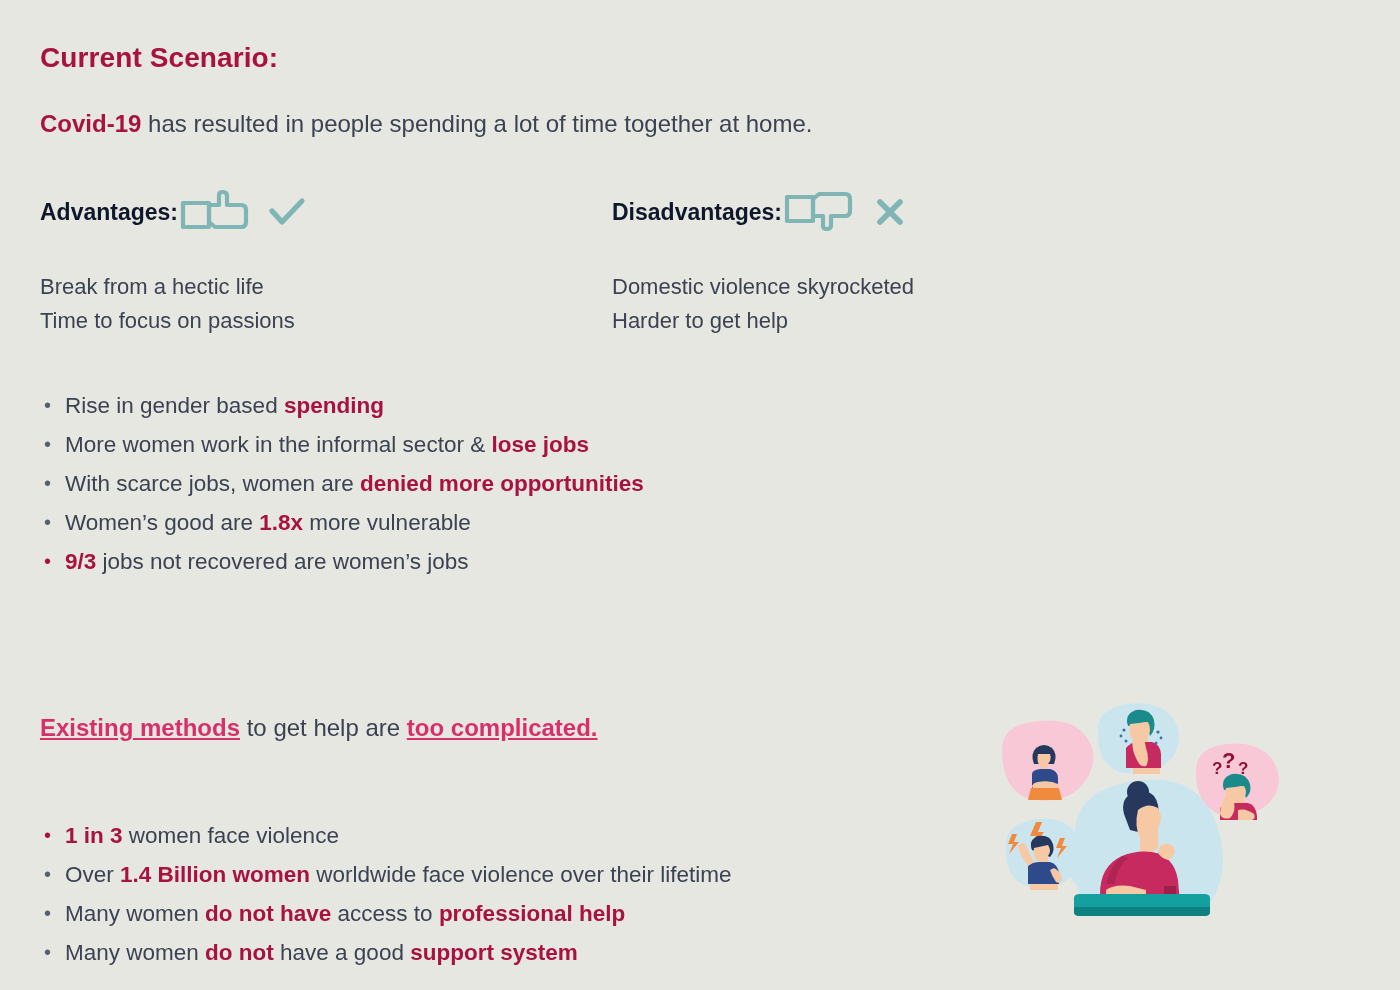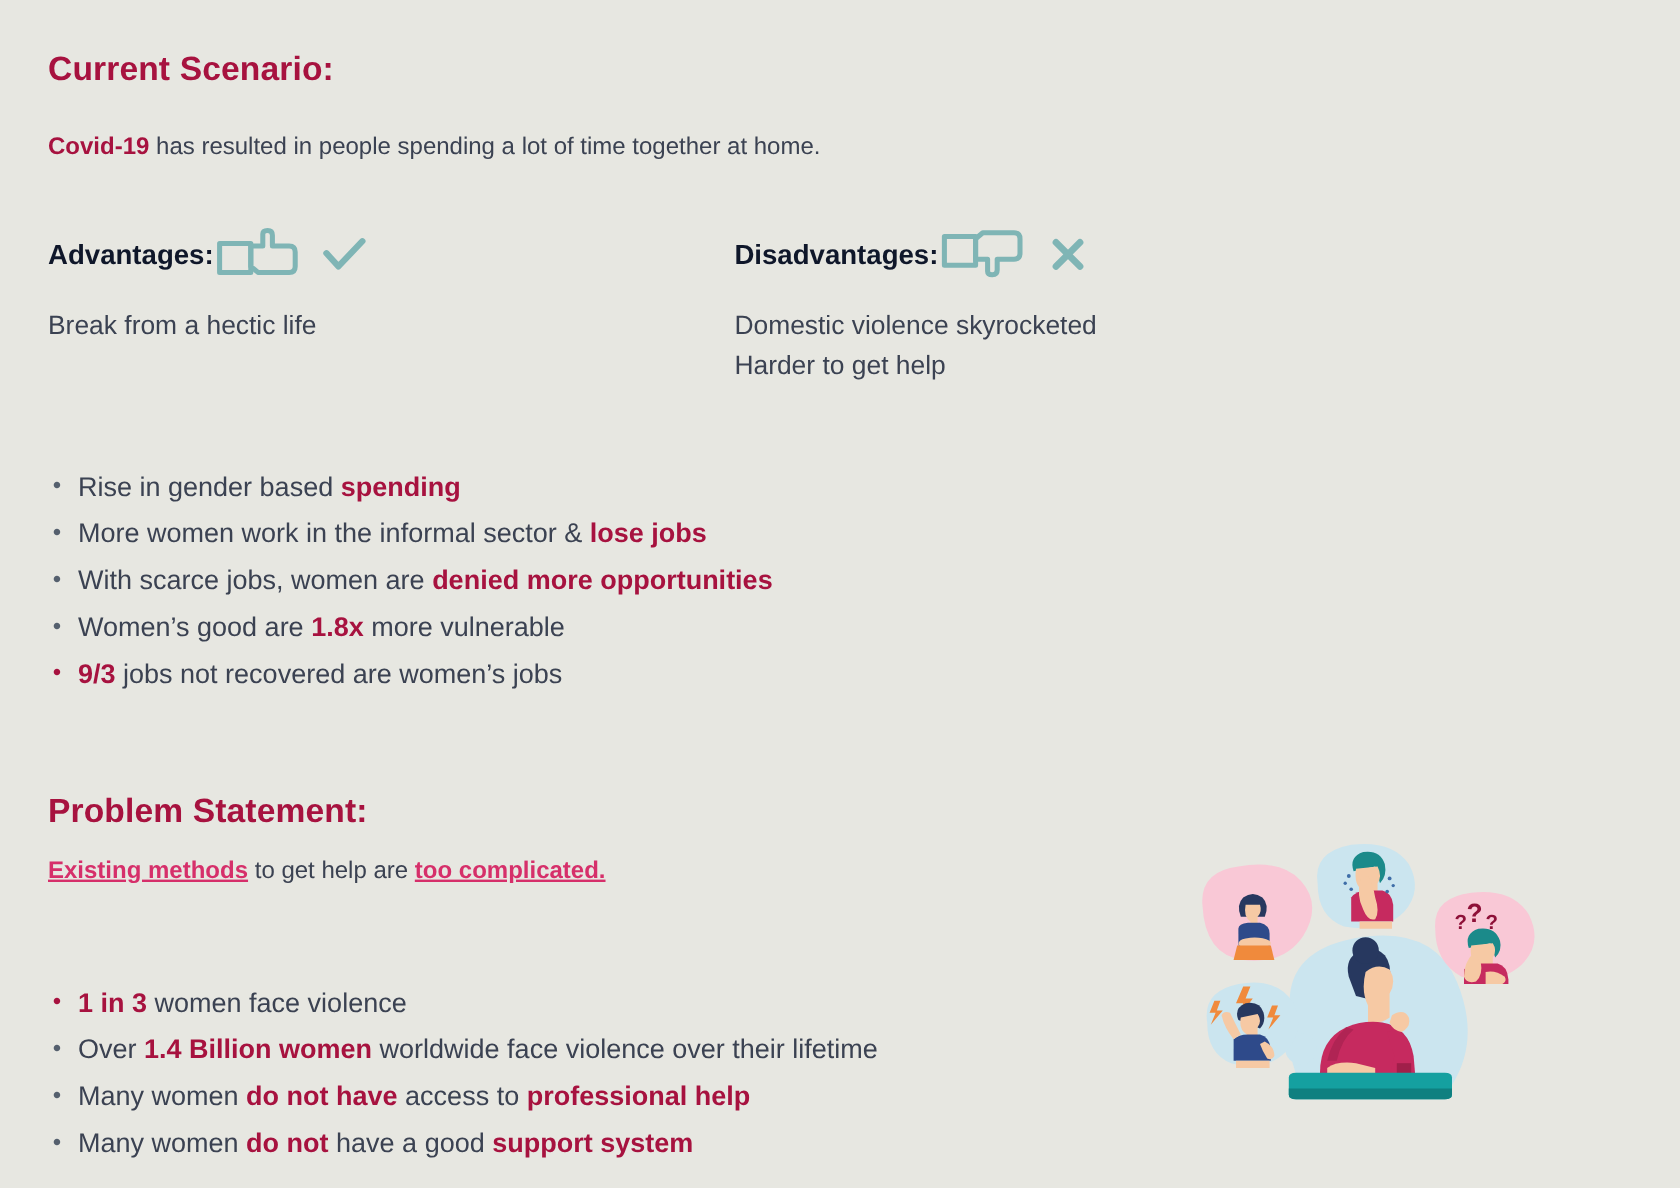--- a/index.html
+++ b/index.html
@@ -31,21 +31,21 @@
     font-weight: bold;
     color: #a7123f;
     letter-spacing: .1px;
     white-space: nowrap;
   }
   #heading-current { left: 40px; top: 42px; }
   #heading-problem { left: 40px; top: 660px; }
 
   .lede {
     position: absolute;
-    font-size: 20px;
+    font-size: 24px;
     line-height: 1.2;
     white-space: nowrap;
     color: #3b4252;
   }
   #lede-covid { left: 40px; top: 110px; }
   #lede-problem { left: 40px; top: 714px; }
 
   .hl-crimson { color: #a7123f; font-weight: bold; }
   .hl-pink    { color: #d62f6a; font-weight: bold; text-decoration: underline; }
 
@@ -68,21 +68,21 @@
     white-space: nowrap;
   }
   .adv-icons {
     display: flex;
     align-items: center;
     margin-left: 1px;
   }
   .adv-icons svg { display: block; }
 
   .adv-lines {
-    margin-top: 20px;
+    margin-top: 36px;
     font-size: 22px;
     line-height: 34px;
     color: #3b4252;
     white-space: nowrap;
   }
 
   
   .bullets {
     position: absolute;
     list-style: none;
@@ -144,20 +144,21 @@
           </g>
         </svg>
 
         <svg width="40" height="36" viewBox="0 0 40 36" style="margin-left:2px;">
           <path d="M5 17 L15 28 L35 7" fill="none" stroke="#7fb5b5" stroke-width="5.2" stroke-linejoin="round" stroke-linecap="round"></path>
         </svg>
       </span>
     </div>
     <div class="adv-lines">
       <div>Break from a hectic life</div>
+      <div>Time to focus on passions</div>
     </div>
   </div>
 
   <div class="adv-col" id="col-disadvantages">
     <div class="adv-head-row">
       <span class="adv-title">Disadvantages:</span>
       <span class="adv-icons">
 
         <svg width="86" height="46" viewBox="0 0 86 46">
           <g fill="none" stroke="#7fb5b5" stroke-width="4.2" stroke-linejoin="round" stroke-linecap="round">
@@ -181,21 +182,20 @@
   </div>
 
   <ul class="bullets" id="bullets-impact">
       <li><span>Rise in gender based </span><span class="hl-crimson">spending</span></li>
       <li><span>More women work in the informal sector &amp; </span><span class="hl-crimson">lose jobs</span></li>
       <li><span>With scarce jobs, women are </span><span class="hl-crimson">denied more opportunities</span></li>
       <li><span>Women’s good are </span><span class="hl-crimson">1.8x</span><span> more vulnerable</span></li>
       <li class="marker-crimson"><span class="hl-crimson">9/3</span><span> jobs not recovered are women’s jobs</span></li>
     </ul>
 
-  <div class="section-heading" id="heading-problem">Problem Statement:</div>
 
   <div class="lede" id="lede-problem"><span class="hl-pink">Existing methods</span><span> to get help are </span><span class="hl-pink">too complicated.</span></div>
 
   <ul class="bullets" id="bullets-problem">
       <li class="marker-crimson"><span class="hl-crimson">1 in 3</span><span> women face violence</span></li>
       <li><span>Over </span><span class="hl-crimson">1.4 Billion women</span><span> worldwide face violence over their lifetime</span></li>
       <li><span>Many women </span><span class="hl-crimson">do not have</span><span> access to </span><span class="hl-crimson">professional help</span></li>
       <li><span>Many women </span><span class="hl-crimson">do not</span><span> have a good </span><span class="hl-crimson">support system</span></li>
     </ul>
 

